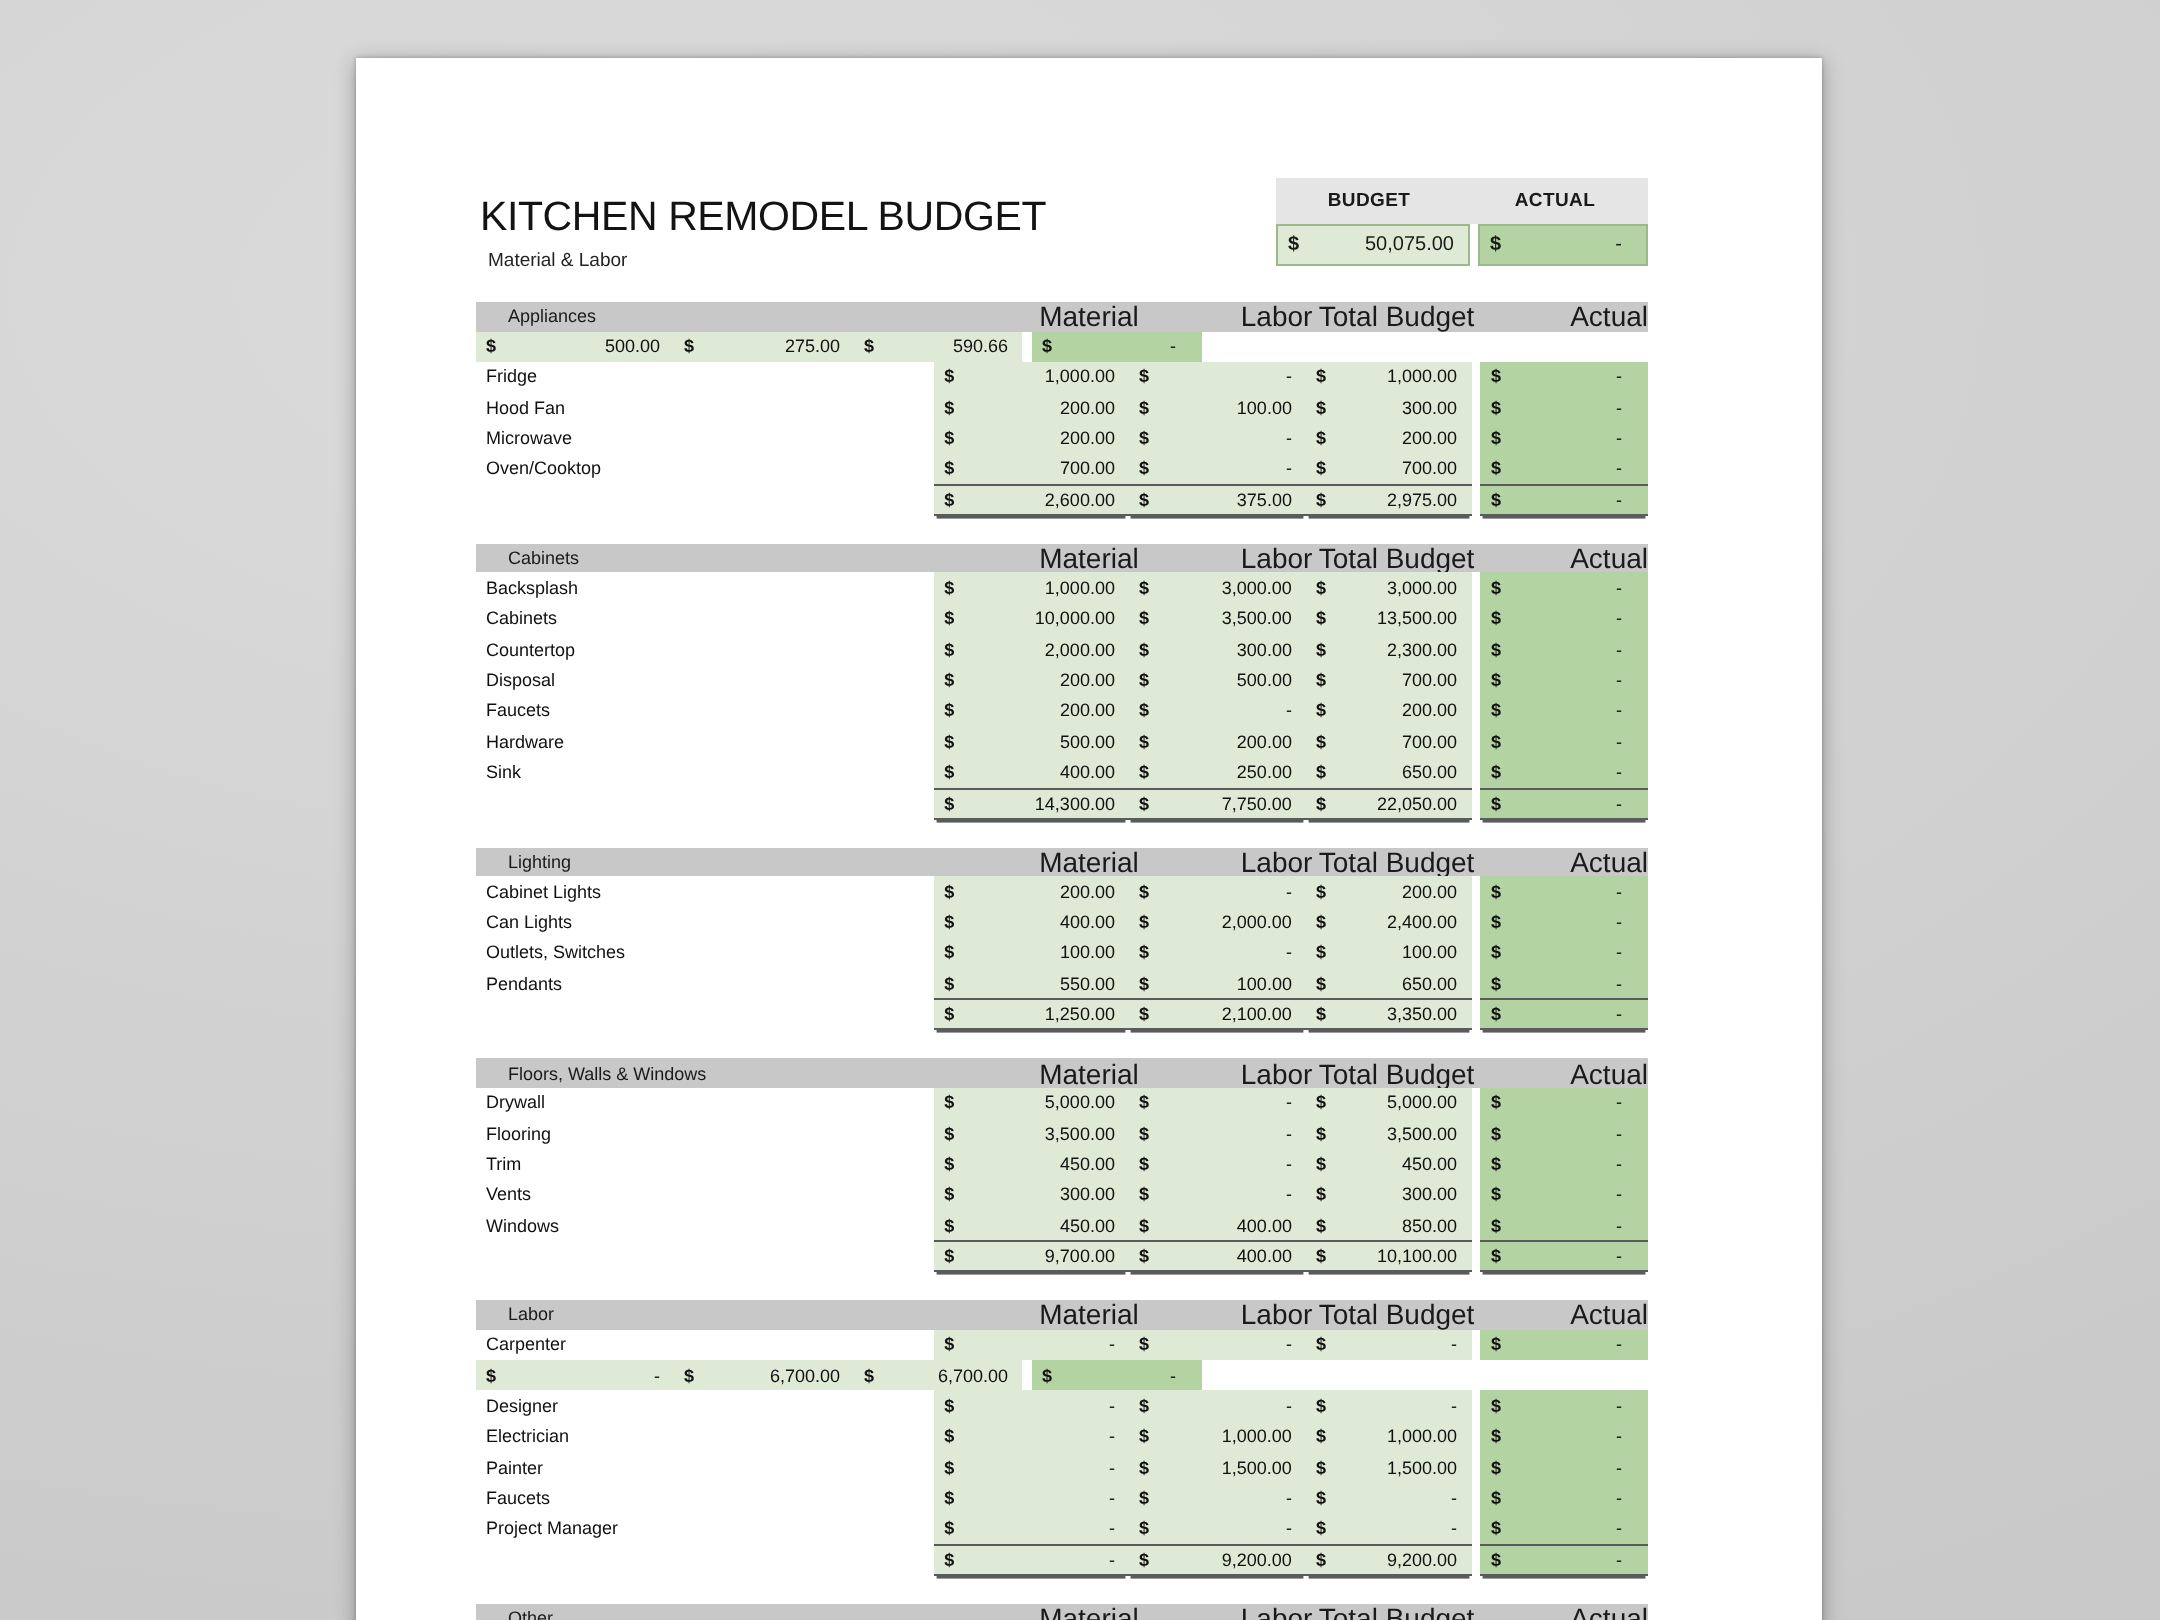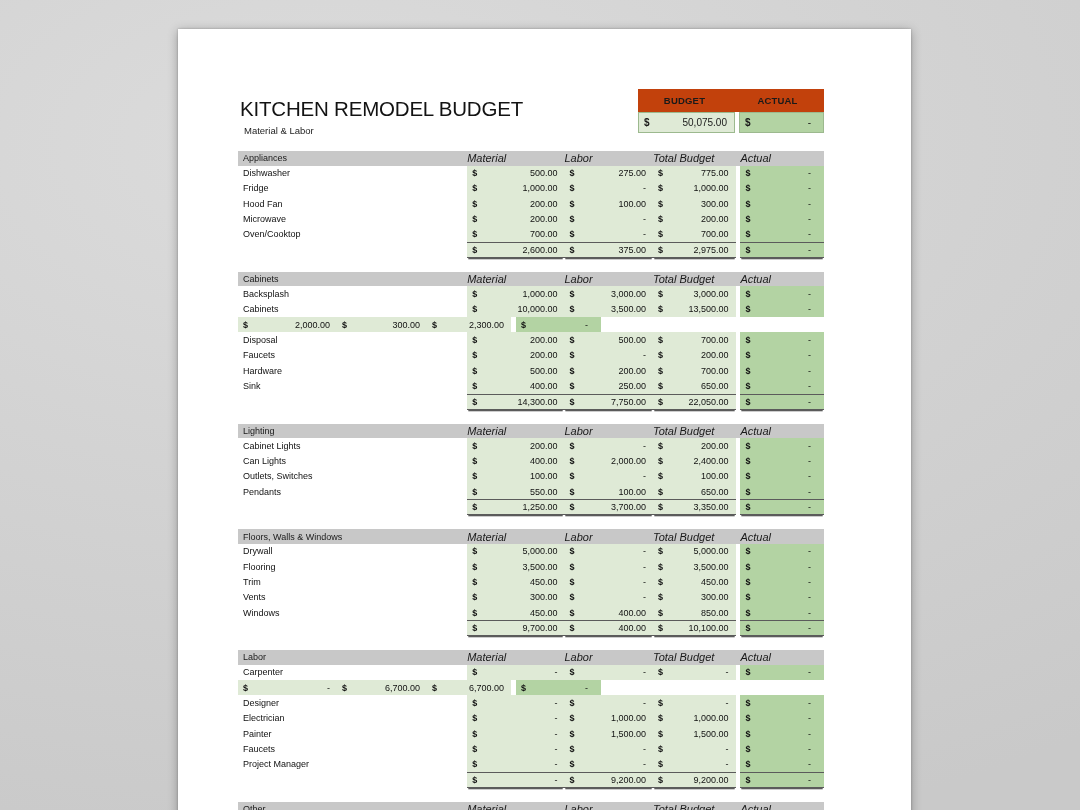--- a/index.html
+++ b/index.html
@@ -27,21 +27,21 @@
     font-size:20.5px;font-weight:normal;letter-spacing:-.2px;color:#131313;
     white-space:nowrap;
   }
   .subtitle{
     position:absolute;left:6px;top:36px;
     font-size:9.5px;color:#232323;
   }
   .summary{
     position:absolute;right:0;top:0;width:186px;
   }
-  .sumhead{display:flex;height:23px;background:#c2410c;}
+  .sumhead{display:flex;height:23px;background:#e5e5e5;}
   .sumhead > div{
     flex:1;display:flex;align-items:center;justify-content:center;
     font-size:9.5px;font-weight:bold;color:#1a1a1a;letter-spacing:.2px;
   }
   .sumvals{display:flex;height:21px;}
   .sumcell{
     display:flex;align-items:center;
     font-size:10px;color:#1a1a1a;
     border:1px solid #9cb98e;
     box-sizing:border-box;
@@ -52,25 +52,25 @@
   .sumcell .sym{padding-left:5px;font-weight:bold;}
   .sumcell .num{flex:1;text-align:right;padding-right:7px;}
   .sumcell.actual .num{padding-right:12px;}
 
   
   .section{margin-bottom:14px;}
   .secthead{
     display:flex;height:14.5px;background:#c8c8c8;align-items:center;
   }
   .secthead .name{
-    width:228px;padding-left:5px;font-size:9px;color:#1a1a1a;
+    width:228px;padding-left:16px;font-size:9px;color:#1a1a1a;
     white-space:nowrap;overflow:hidden;
   }
   .secthead .colh{
-    font-size:11px;color:#1a1a1a;text-align:left;font-style:italic;
+    font-size:14px;color:#1a1a1a;text-align:right;
   }
   .c-mat{width:99px;}
   .c-lab{width:90px;}
   .c-tot{width:84px;}
   .c-gap{width:5px;}
   .c-act{width:85px;}
 
   .row{display:flex;height:15.3px;align-items:stretch;}
   .row .name{
     width:228px;padding-left:5px;font-size:9px;color:#111;
@@ -131,32 +131,31 @@
           <div class="section">
             <div class="secthead">
               <div class="name">Appliances</div>
               <div class="colh c-mat">Material</div>
               <div class="colh c-lab">Labor</div>
               <div class="colh c-tot">Total Budget</div>
               <div class="colh c-gap"></div>
               <div class="colh c-act">Actual</div>
             </div>
             <div class="row">
-              <div class="name">Dishwasher</div>
               <div class="cell" style="width: 99px;">
                 <span class="sym">$</span>
                 <span class="num">500.00</span>
               </div>
               <div class="cell" style="width: 90px;">
                 <span class="sym">$</span>
                 <span class="num">275.00</span>
               </div>
               <div class="cell" style="width: 84px;">
                 <span class="sym">$</span>
-                <span class="num">775.00</span>
+                <span class="num">590.66</span>
               </div>
               <div class="gap"></div>
               <div class="cell act" style="width: 85px;">
                 <span class="sym">$</span>
                 <span class="num">-</span>
               </div>
             </div>
             <div class="row">
               <div class="name">Fridge</div>
               <div class="cell" style="width: 99px;">
@@ -301,20 +300,21 @@
                 <span class="sym">$</span>
                 <span class="num">13,500.00</span>
               </div>
               <div class="gap"></div>
               <div class="cell act" style="width: 85px;">
                 <span class="sym">$</span>
                 <span class="num">-</span>
               </div>
             </div>
             <div class="row">
+              <div class="name">Countertop</div>
               <div class="cell" style="width: 99px;">
                 <span class="sym">$</span>
                 <span class="num">2,000.00</span>
               </div>
               <div class="cell" style="width: 90px;">
                 <span class="sym">$</span>
                 <span class="num">300.00</span>
               </div>
               <div class="cell" style="width: 84px;">
                 <span class="sym">$</span>
@@ -517,21 +517,21 @@
               </div>
             </div>
             <div class="row total">
               <div class="name"></div>
               <div class="cell" style="width: 99px;">
                 <span class="sym">$</span>
                 <span class="num">1,250.00</span>
               </div>
               <div class="cell" style="width: 90px;">
                 <span class="sym">$</span>
-                <span class="num">3,700.00</span>
+                <span class="num">2,100.00</span>
               </div>
               <div class="cell" style="width: 84px;">
                 <span class="sym">$</span>
                 <span class="num">3,350.00</span>
               </div>
               <div class="gap"></div>
               <div class="cell act" style="width: 85px;">
                 <span class="sym">$</span>
                 <span class="num">-</span>
               </div>

